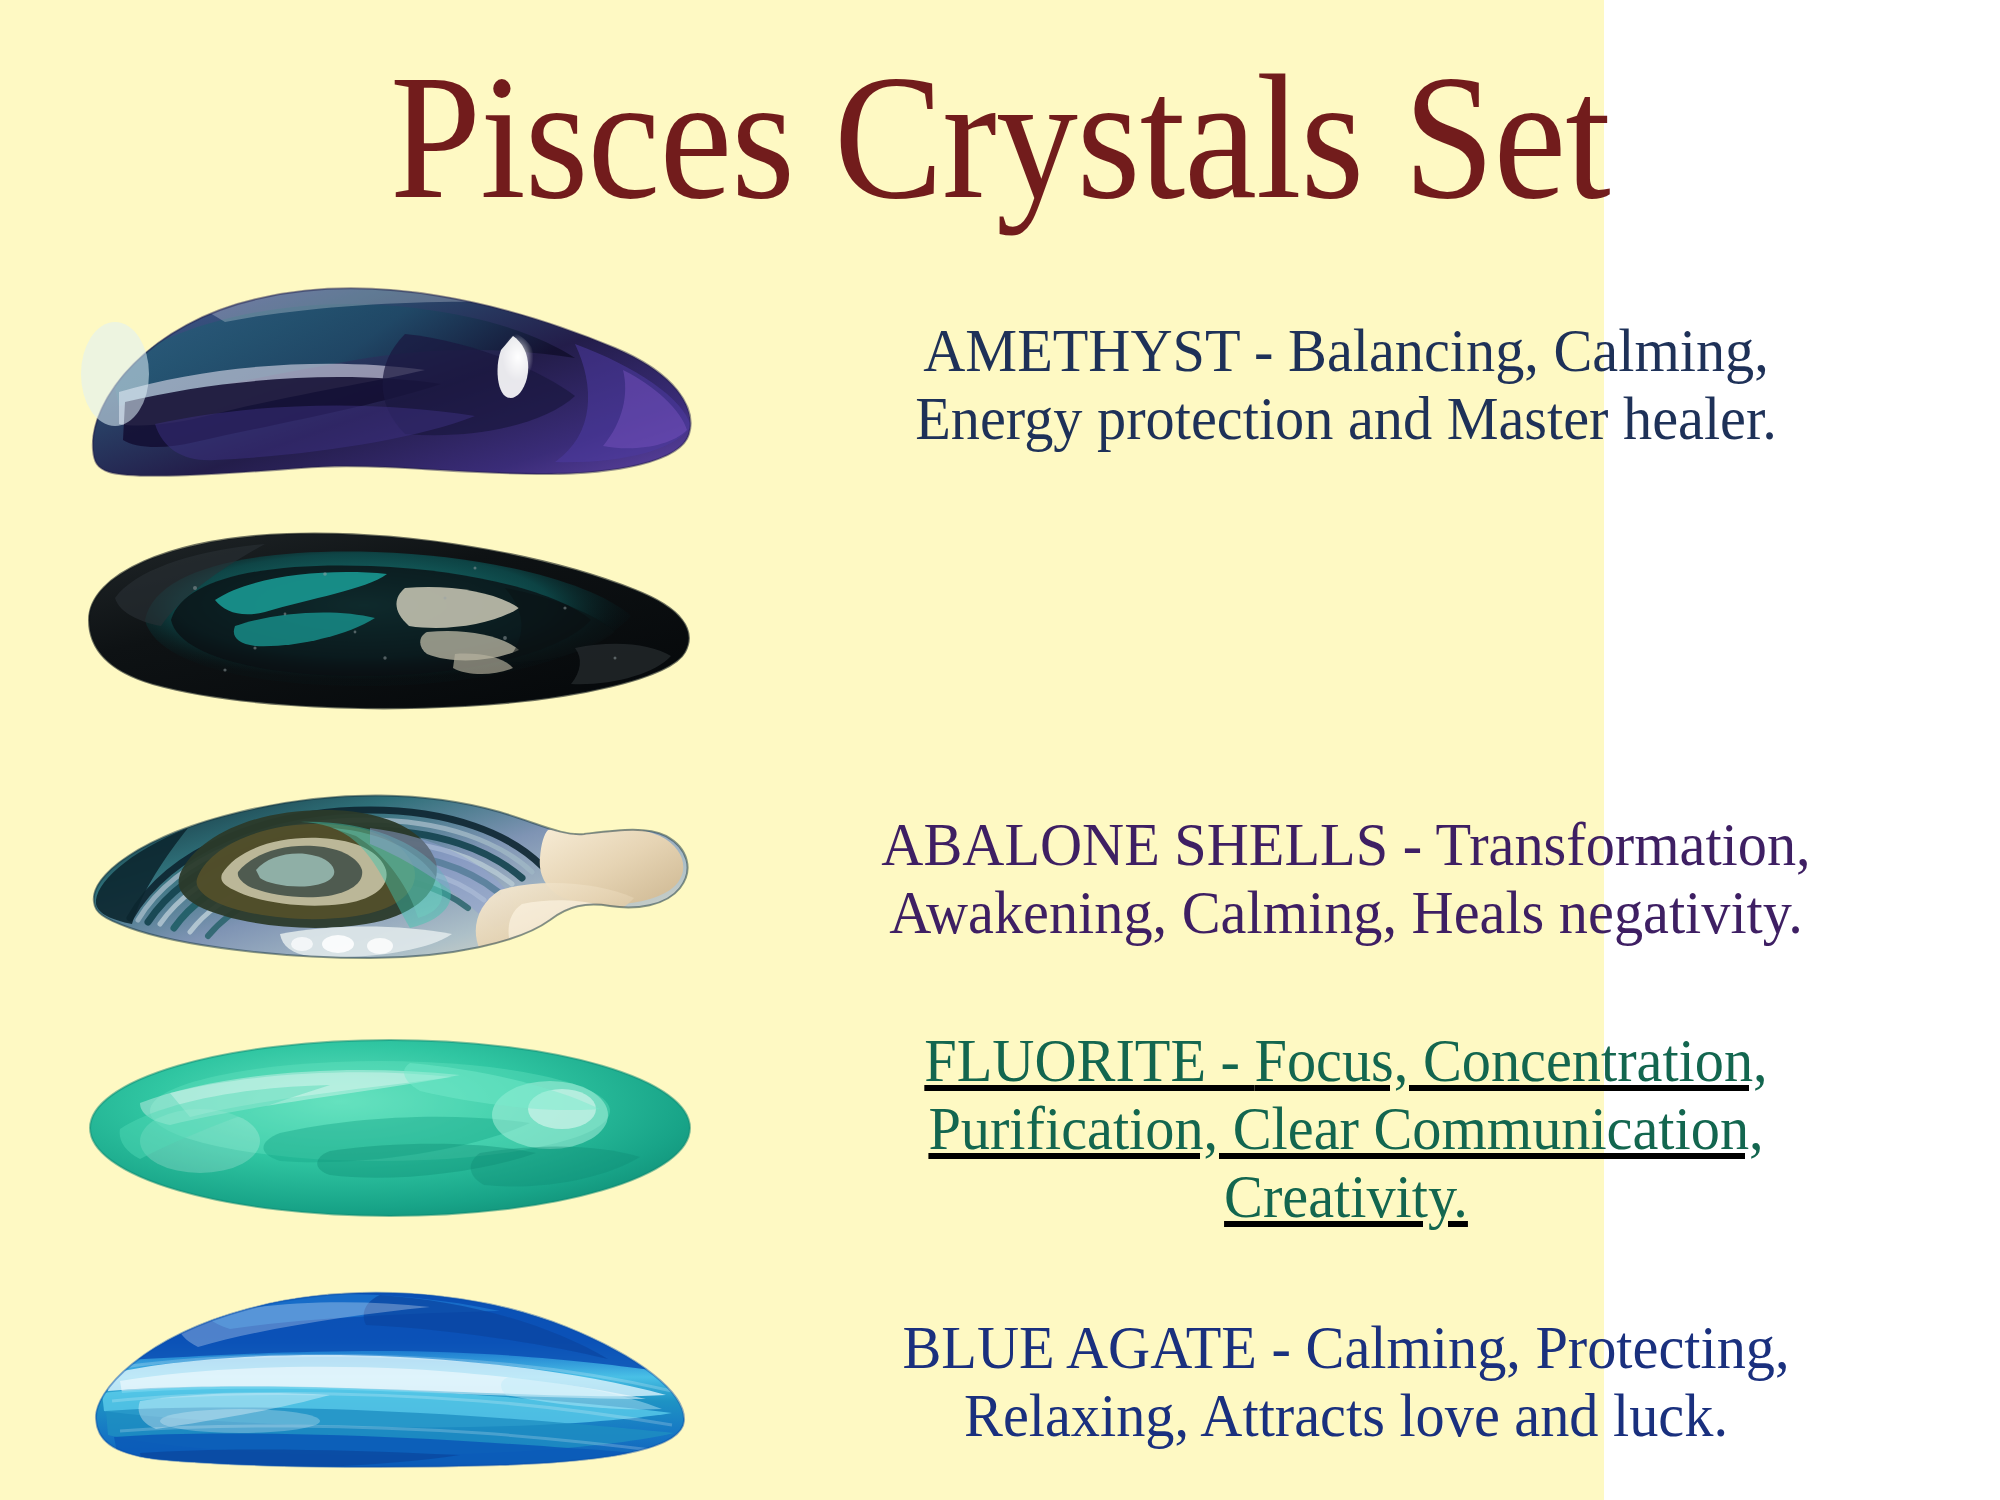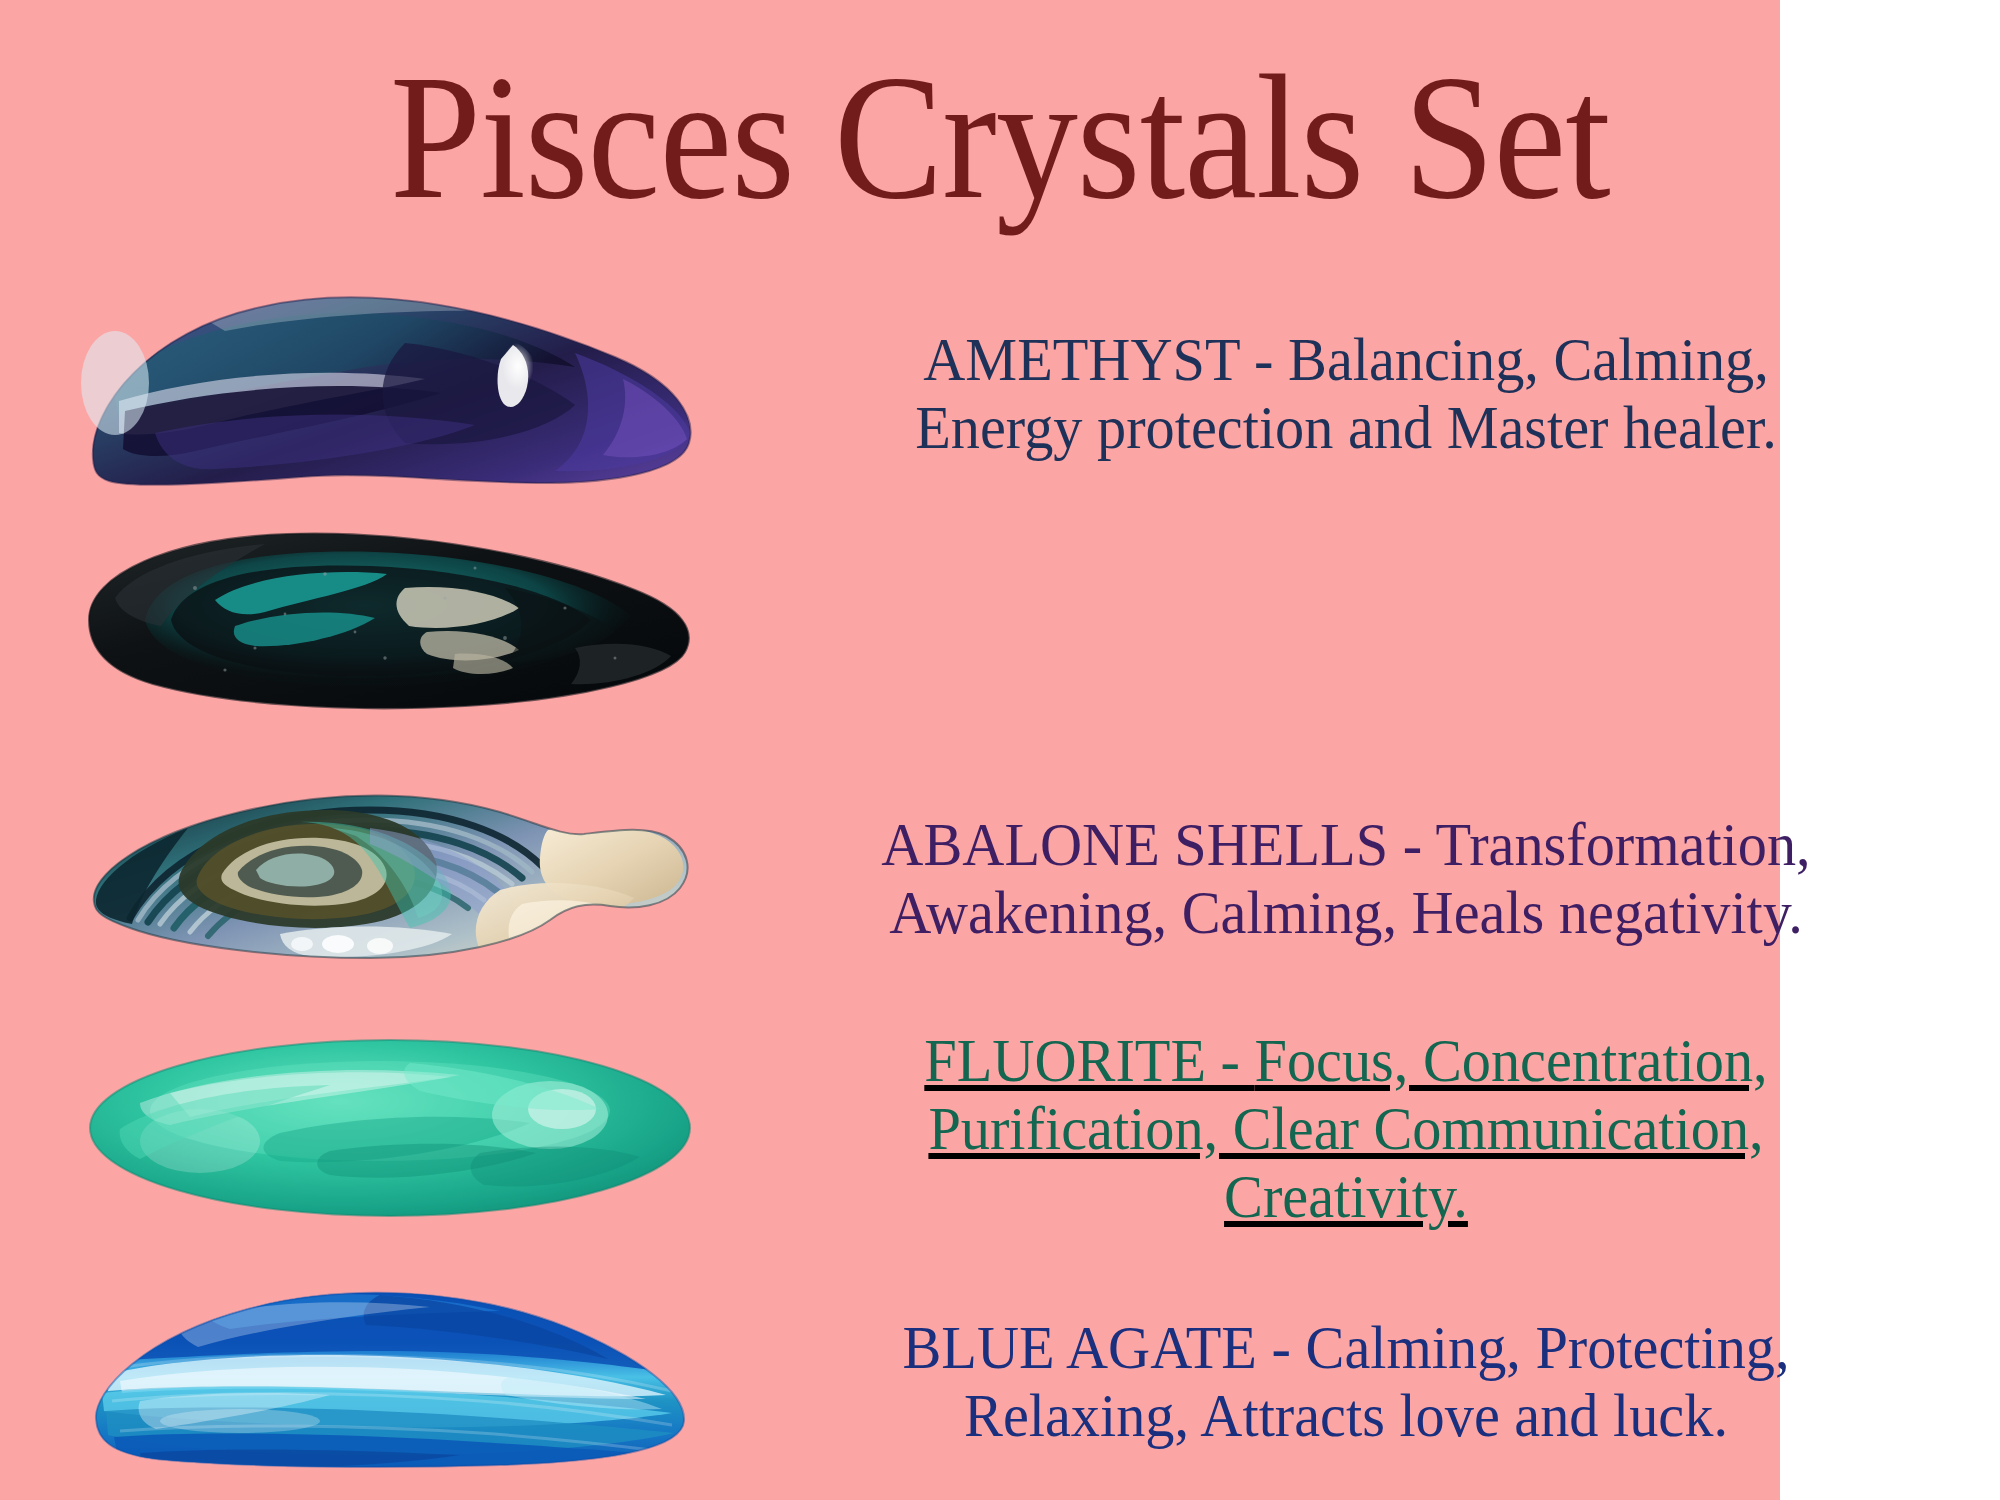--- a/index.html
+++ b/index.html
@@ -10,23 +10,23 @@
   body {
     width: 2000px;
     height: 1500px;
     overflow: hidden;
     font-family: "Liberation Serif", "DejaVu Serif", serif;
     position: relative;
   }
 
   #poster {
     position: relative;
-    width: 1780px;
+    width: 1604px;
     height: 1500px;
-    background: #fca5a5;
+    background: #fef9c3;
   }
 
   
   #title {
     position: absolute;
     left: 0;
     top: 48px;
     width: 2000px;
     text-align: center;
     color: #721c1c;
@@ -77,21 +77,21 @@
     font-family: "Liberation Serif", "DejaVu Serif", serif;
     font-size: 62px;
     line-height: 1.10;
     transform: scaleX(0.94);
     transform-origin: 50% 50%;
   }
 
   .desc .name { white-space: nowrap; }
 
   
-  #row-amethyst   { top: 17px;   height: 236px; }
+  #row-amethyst   { top: 8px;   height: 236px; }
   #row-tourmaline { top: 236px; height: 268px; }
   #row-abalone    { top: 504px; height: 232px; }
   #row-fluorite   { top: 736px; height: 268px; text-decoration: underline; }
   #row-agate      { top: 1004px; height: 238px; }
 
   
   .stone-svg { display: block; }
 </style>
 </head>
 <body style="background: rgb(255, 255, 255);">

